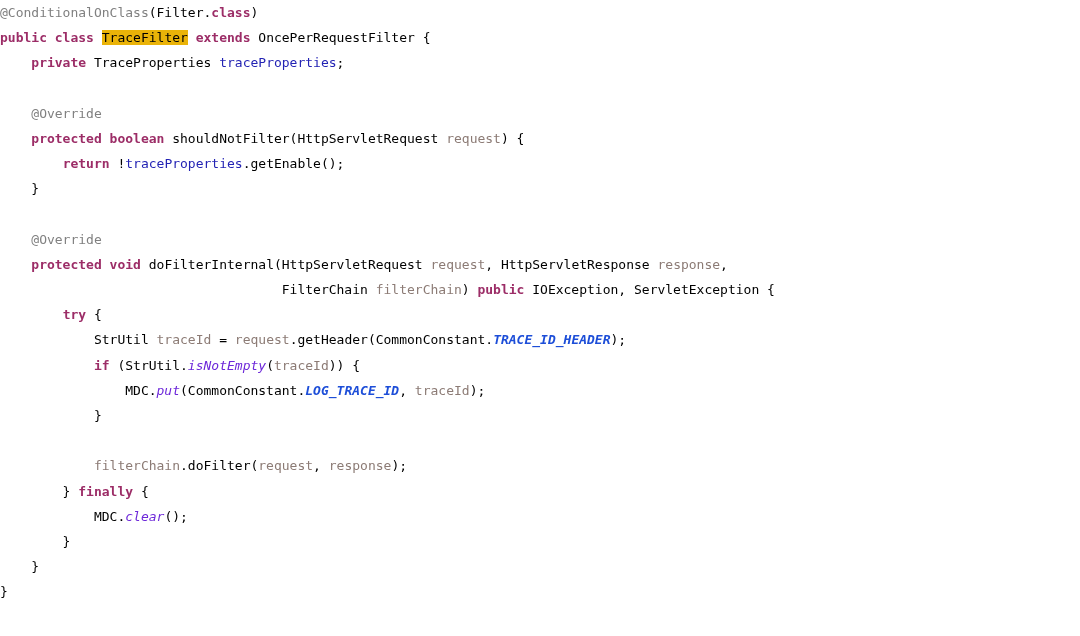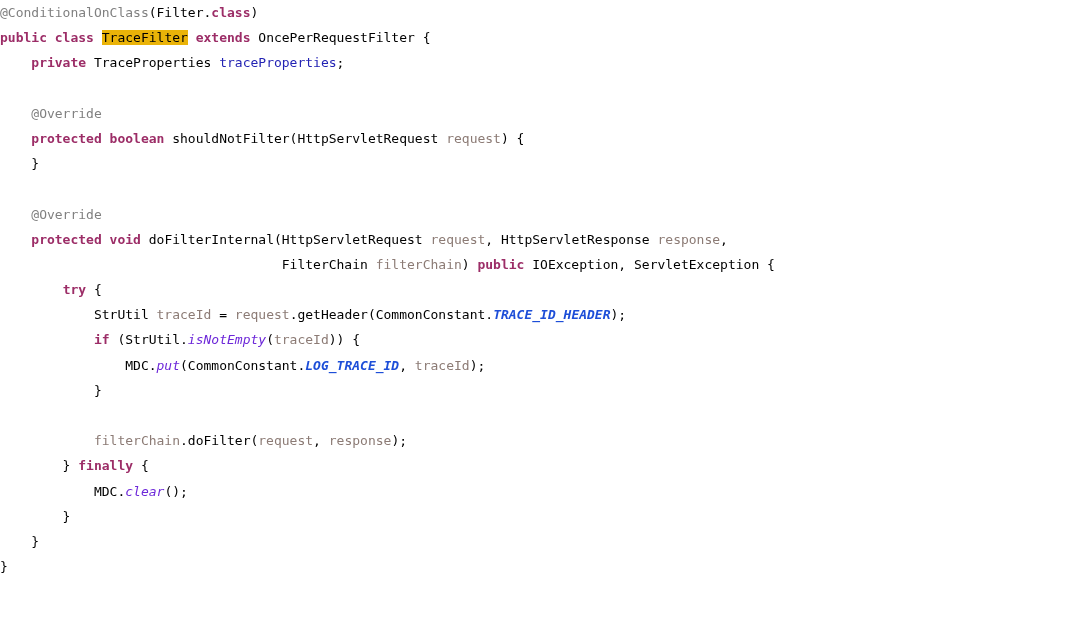--- a/index.html
+++ b/index.html
@@ -46,20 +46,21 @@
 <body>
 
 <div id="code-view">
   <div id="code-block">
       <div class="code-line"><span class="tok anno">@ConditionalOnClass</span><span class="tok plain">(Filter.</span><span class="tok kw">class</span><span class="tok plain">)</span></div>
       <div class="code-line"><span class="tok kw">public</span><span class="tok plain"> </span><span class="tok kw">class</span><span class="tok plain"> </span><span class="tok hl">TraceFilter</span><span class="tok plain"> </span><span class="tok kw">extends</span><span class="tok plain"> OncePerRequestFilter {</span></div>
       <div class="code-line"><span class="tok plain">    </span><span class="tok kw">private</span><span class="tok plain"> TraceProperties </span><span class="tok field">traceProperties</span><span class="tok plain">;</span></div>
       <div class="code-line">&nbsp;</div>
       <div class="code-line"><span class="tok plain">    </span><span class="tok anno">@Override</span></div>
       <div class="code-line"><span class="tok plain">    </span><span class="tok kw">protected</span><span class="tok plain"> </span><span class="tok kw">boolean</span><span class="tok plain"> shouldNotFilter(HttpServletRequest </span><span class="tok param">request</span><span class="tok plain">) {</span></div>
+      <div class="code-line"><span class="tok plain">        </span><span class="tok kw">return</span><span class="tok plain"> !</span><span class="tok field">traceProperties</span><span class="tok plain">.getEnable();</span></div>
       <div class="code-line"><span class="tok plain">    }</span></div>
       <div class="code-line">&nbsp;</div>
       <div class="code-line"><span class="tok plain">    </span><span class="tok anno">@Override</span></div>
       <div class="code-line"><span class="tok plain">    </span><span class="tok kw">protected</span><span class="tok plain"> </span><span class="tok kw">void</span><span class="tok plain"> doFilterInternal(HttpServletRequest </span><span class="tok param">request</span><span class="tok plain">, HttpServletResponse </span><span class="tok param">response</span><span class="tok plain">,</span></div>
       <div class="code-line"><span class="tok plain">                                    FilterChain </span><span class="tok param">filterChain</span><span class="tok plain">) </span><span class="tok kw">public</span><span class="tok plain"> IOException, ServletException {</span></div>
       <div class="code-line"><span class="tok plain">        </span><span class="tok kw">try</span><span class="tok plain"> {</span></div>
       <div class="code-line"><span class="tok plain">            StrUtil </span><span class="tok param">traceId</span><span class="tok plain"> = </span><span class="tok param">request</span><span class="tok plain">.getHeader(CommonConstant.</span><span class="tok constant">TRACE_ID_HEADER</span><span class="tok plain">);</span></div>
       <div class="code-line"><span class="tok plain">            </span><span class="tok kw">if</span><span class="tok plain"> (StrUtil.</span><span class="tok staticm">isNotEmpty</span><span class="tok plain">(</span><span class="tok param">traceId</span><span class="tok plain">)) {</span></div>
       <div class="code-line"><span class="tok plain">                MDC.</span><span class="tok staticm">put</span><span class="tok plain">(CommonConstant.</span><span class="tok constant">LOG_TRACE_ID</span><span class="tok plain">, </span><span class="tok param">traceId</span><span class="tok plain">);</span></div>
       <div class="code-line"><span class="tok plain">            }</span></div>

